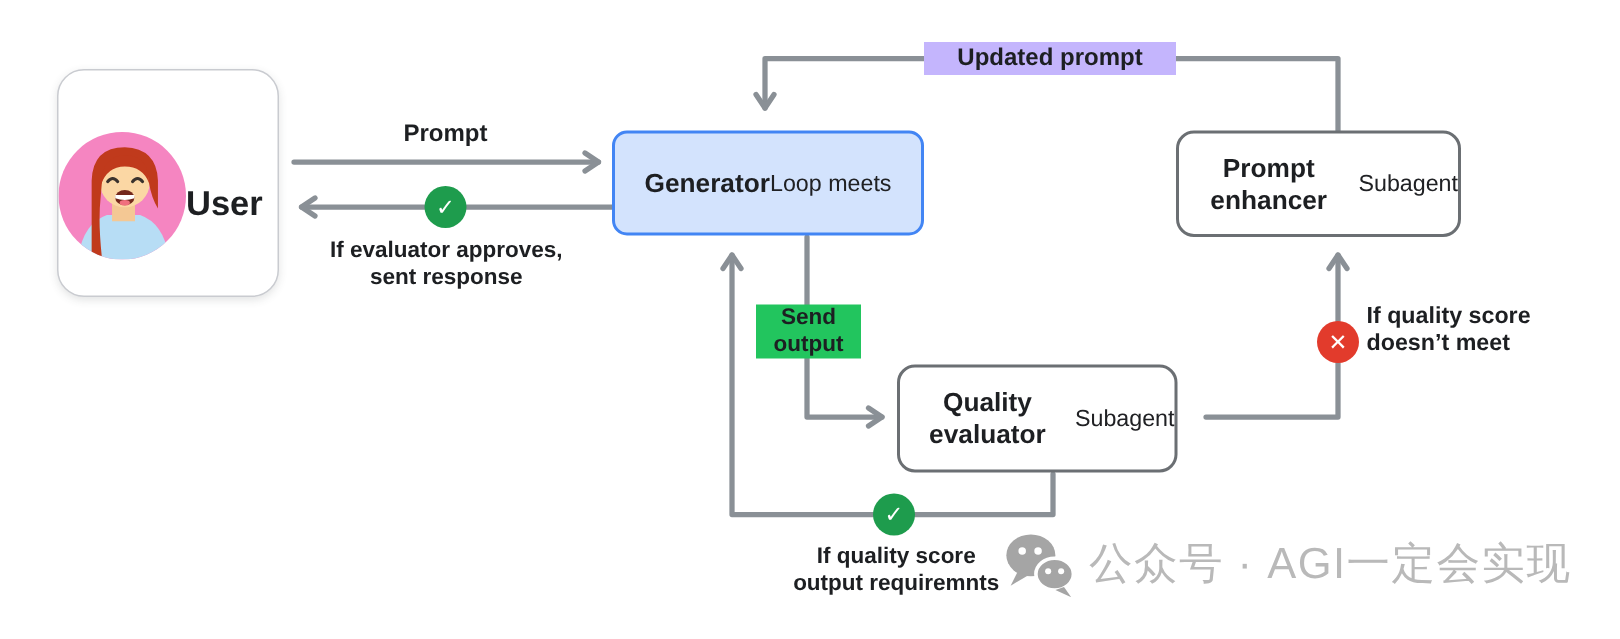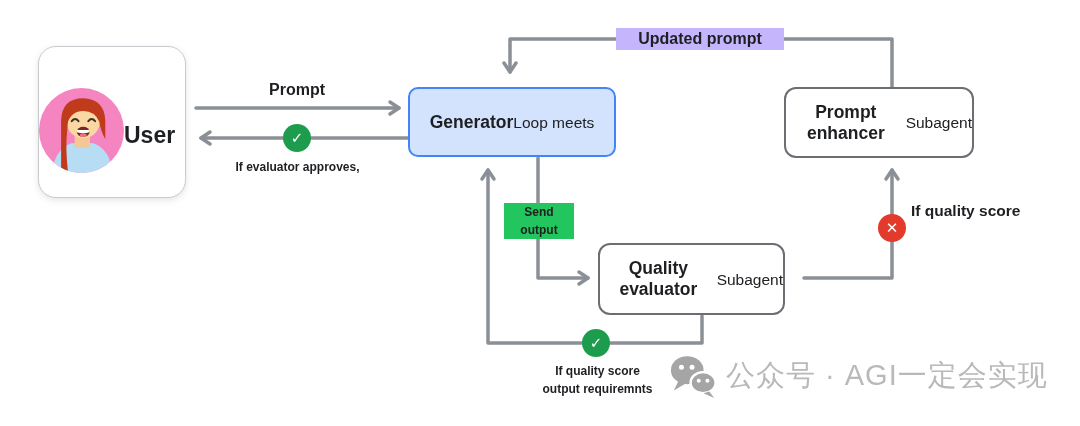--- a/index.html
+++ b/index.html
@@ -16,21 +16,21 @@
   .node .subtitle{font-weight:400;font-size:15.5px;line-height:19px;color:#202124;}
 
   #user-node{left:38px;top:46px;width:148px;height:152px;background:#fff;border:1.5px solid #c9cbd0;border-radius:18px;box-shadow:0 2px 6px rgba(60,64,67,.15);justify-content:flex-start;padding-top:17px;}
   #user-node .user-label{font-weight:700;font-size:23px;margin-top:9px;}
 
   #generator-node{left:408px;top:87px;width:208px;height:70px;background:#d3e3fd;border:2px solid #4285f4;border-radius:10px;}
   #prompt-enhancer-node{left:784px;top:87px;width:190px;height:71px;background:#fff;border:2px solid #6b6f73;border-radius:12px;}
   #quality-evaluator-node{left:598px;top:243px;width:187px;height:72px;background:#fff;border:2px solid #6b6f73;border-radius:12px;}
 
   
-  .edge-label{position:absolute;z-index:3;font-weight:700;font-size:12px;line-height:18px;text-align:center;color:#1d1f22;}
+  .edge-label{position:absolute;z-index:3;font-weight:700;font-size:15px;line-height:18px;text-align:center;color:#1d1f22;}
   #prompt-label{left:247px;top:81px;width:100px;font-size:16px;}
   #approves-label{left:195px;top:158px;width:205px;}
   #updated-prompt-label{left:616px;top:28px;width:168px;background:#c4b5fd;font-size:16px;padding:2px 0;}
   #send-output-label{left:504px;top:203px;width:70px;background:#22c55e;}
   #fail-label{left:911px;top:202px;width:145px;text-align:left;line-height:17.5px;font-size:15.5px;}
   #pass-label{left:505px;top:362px;width:185px;}
 
   
   .status-circle{position:absolute;z-index:4;width:28px;height:28px;border-radius:50%;display:flex;align-items:center;justify-content:center;color:#fff;font-size:15px;font-weight:700;box-shadow:0 0 0 2px #ffffff00;}
   #check-circle-response{left:283px;top:124px;background:#1e9c4d;}
@@ -96,31 +96,33 @@
 
   <div class="node" id="quality-evaluator-node">
     <div class="title">Quality evaluator</div>
     <div class="subtitle">Subagent</div>
   </div>
 
   <div class="edge-label" id="prompt-label">Prompt</div>
 
   <div class="edge-label" id="approves-label">
     <div>If evaluator approves,</div>
+    <div>sent response</div>
   </div>
 
   <div class="edge-label" id="updated-prompt-label">Updated prompt</div>
 
   <div class="edge-label" id="send-output-label">
     <div>Send</div>
     <div>output</div>
   </div>
 
   <div class="edge-label" id="fail-label">
     <div>If quality score</div>
+    <div>doesn’t meet</div>
   </div>
 
   <div class="edge-label" id="pass-label">
     <div>If quality score</div>
     <div>output requiremnts</div>
   </div>
 
   <div class="status-circle" id="check-circle-response">✓</div>
   <div class="status-circle" id="check-circle-pass">✓</div>
   <div class="status-circle" id="cross-circle-fail">✕</div>

